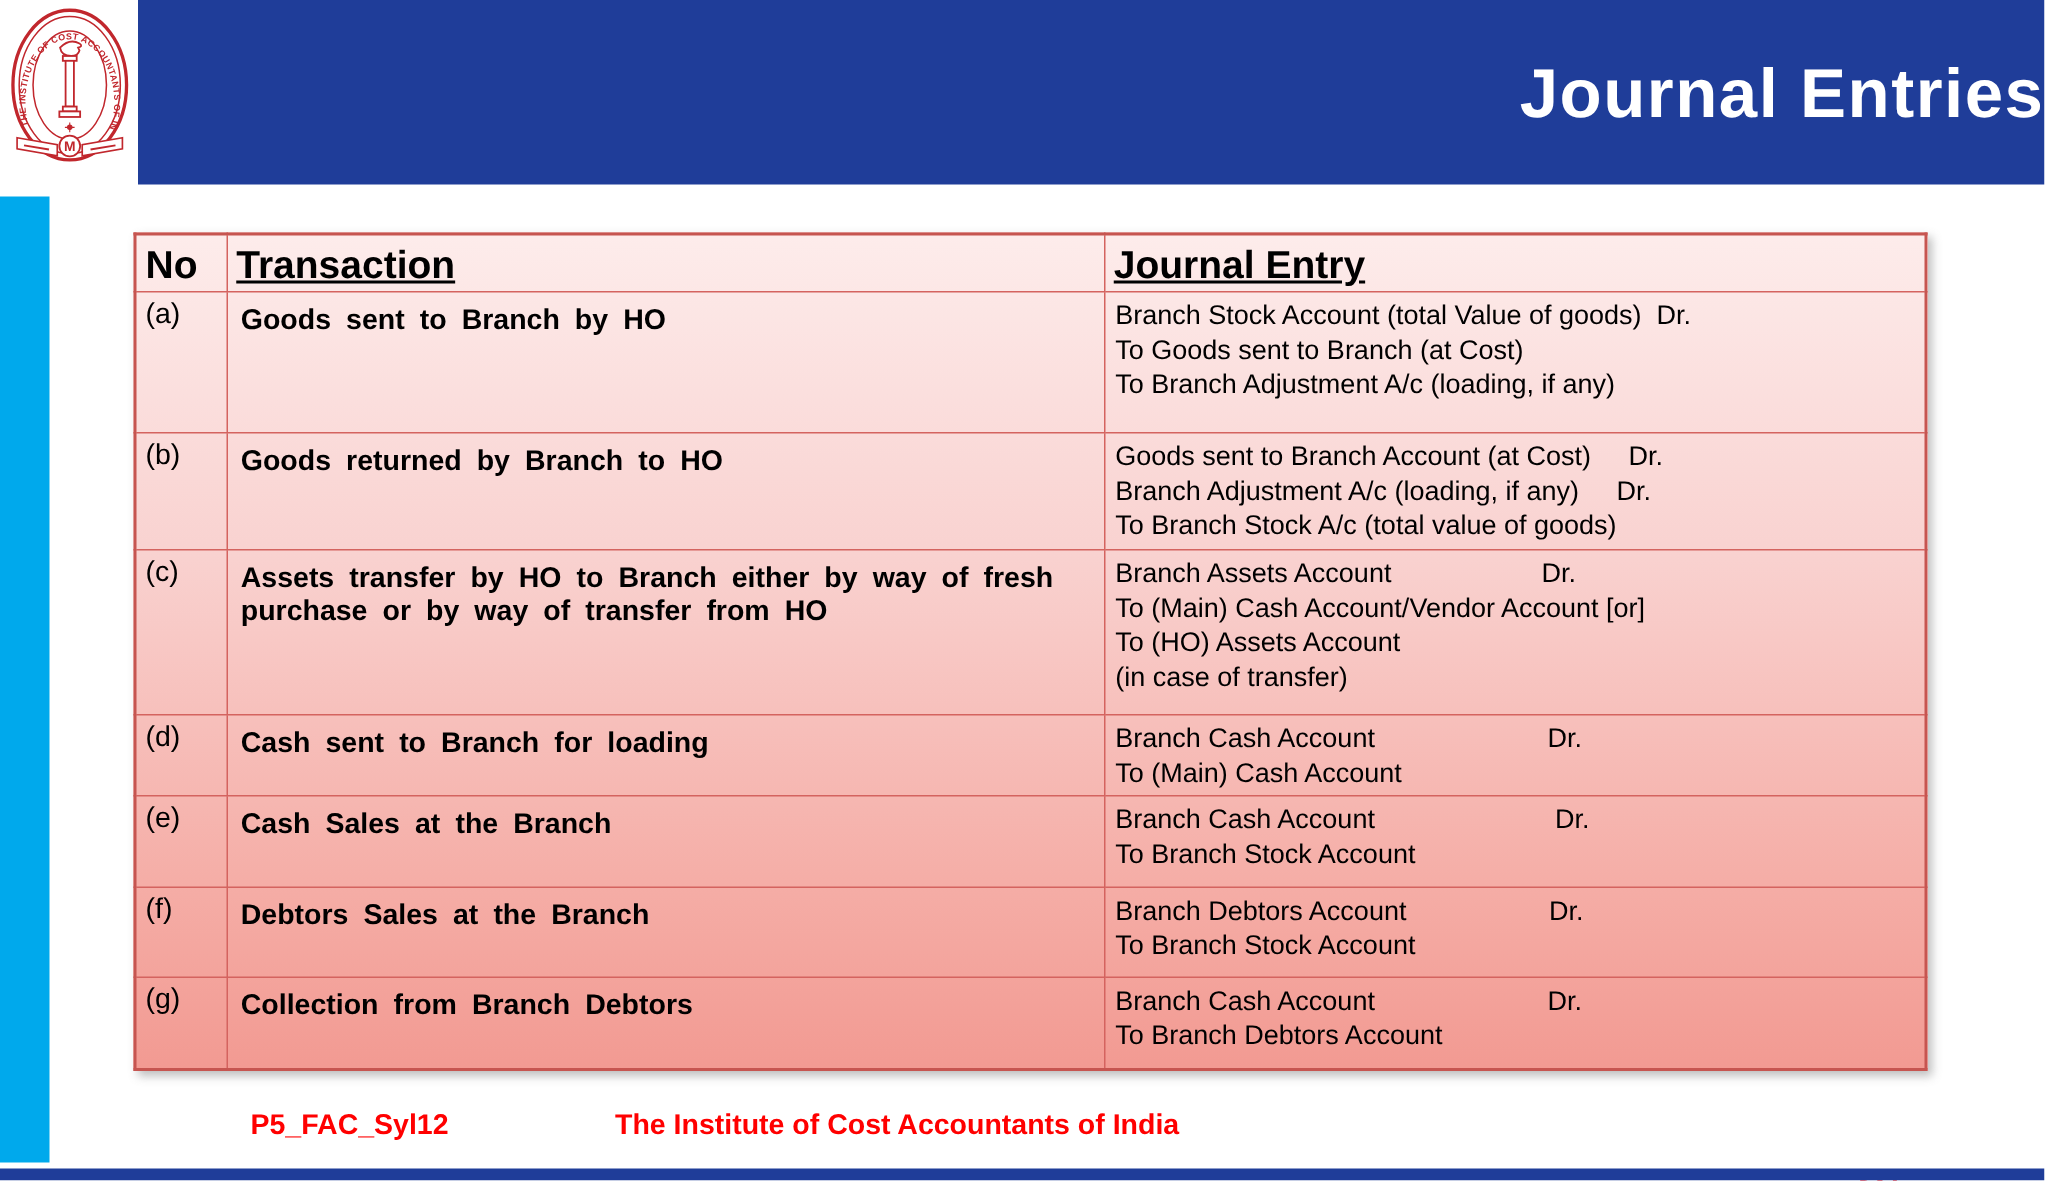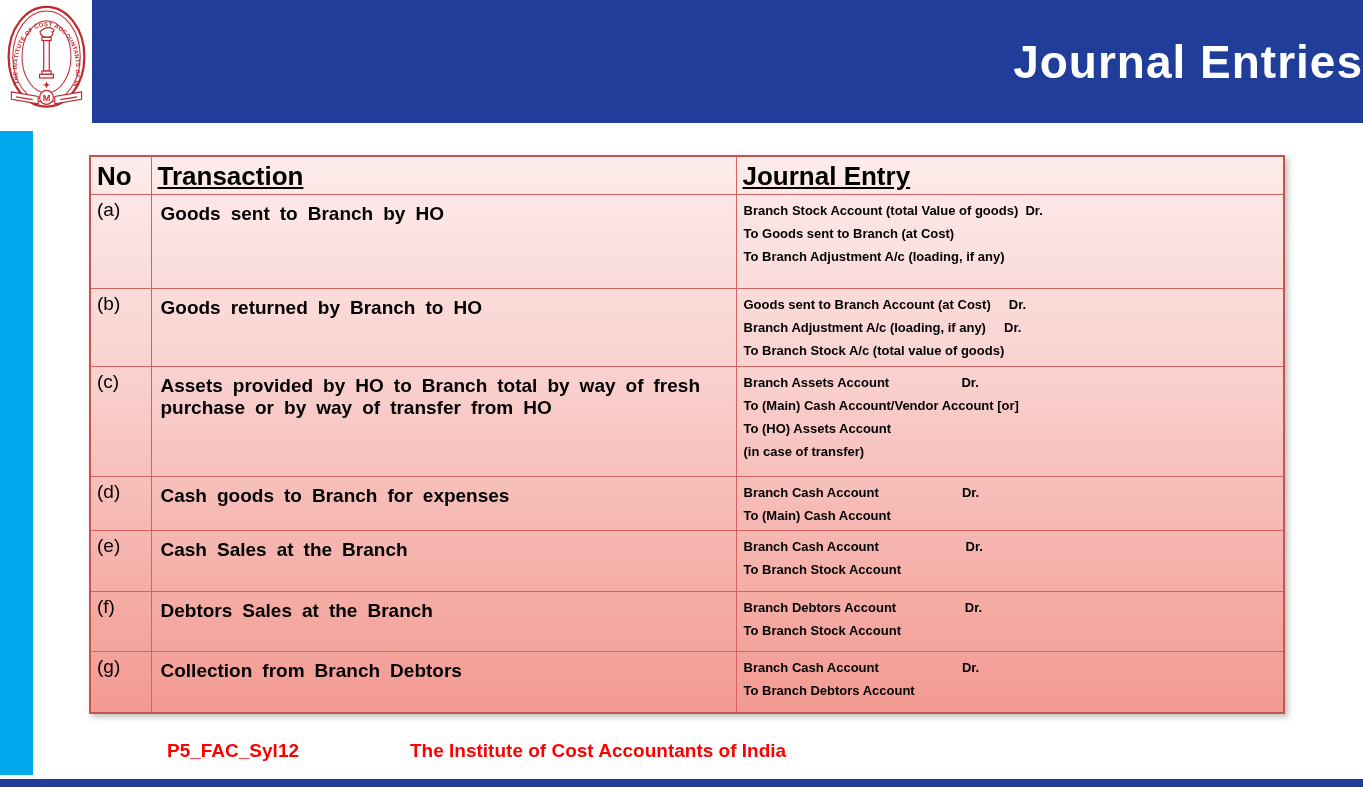--- a/index.html
+++ b/index.html
@@ -58,21 +58,21 @@
     font-size:19px;font-weight:normal;color:#3a3a3a;
     padding:4px 2px 2px 6px;
   }
   td.tx{
     font-size:19px;font-weight:bold;
     padding:8px 10px 2px 9px;
     word-spacing:0.25em;
     text-align:left;
   }
   td.je{
-    font-size:13px;font-weight:bold;
+    font-size:18px;font-weight:normal;
     padding:4px 6px 2px 7px;
     line-height:23px;
     white-space:pre-wrap;
   }
   tr.h-head{height:38px;}
   tr.h-a{height:94px;}
   tr.h-b{height:78px;}
   tr.h-c{height:110px;}
   tr.h-d{height:54px;}
   tr.h-e{height:61px;}
@@ -152,29 +152,29 @@
       </tr>
       <tr class="h-b">
         <td class="no">(b)</td>
         <td class="tx">Goods returned by Branch to HO</td>
         <td class="je">Goods sent to Branch Account (at Cost)     Dr.
 Branch Adjustment A/c (loading, if any)     Dr.
 To Branch Stock A/c (total value of goods)</td>
       </tr>
       <tr class="h-c">
         <td class="no">(c)</td>
-        <td class="tx">Assets provided by HO to Branch total by way of fresh purchase or by way of transfer from HO</td>
+        <td class="tx">Assets transfer by HO to Branch either by way of fresh purchase or by way of transfer from HO</td>
         <td class="je">Branch Assets Account                    Dr.
 To (Main) Cash Account/Vendor Account [or]
 To (HO) Assets Account
 (in case of transfer)</td>
       </tr>
       <tr class="h-d">
         <td class="no">(d)</td>
-        <td class="tx">Cash goods to Branch for expenses</td>
+        <td class="tx">Cash sent to Branch for loading</td>
         <td class="je">Branch Cash Account                       Dr.
 To (Main) Cash Account</td>
       </tr>
       <tr class="h-e">
         <td class="no">(e)</td>
         <td class="tx">Cash Sales at the Branch</td>
         <td class="je">Branch Cash Account                        Dr.
 To Branch Stock Account</td>
       </tr>
       <tr class="h-f">

